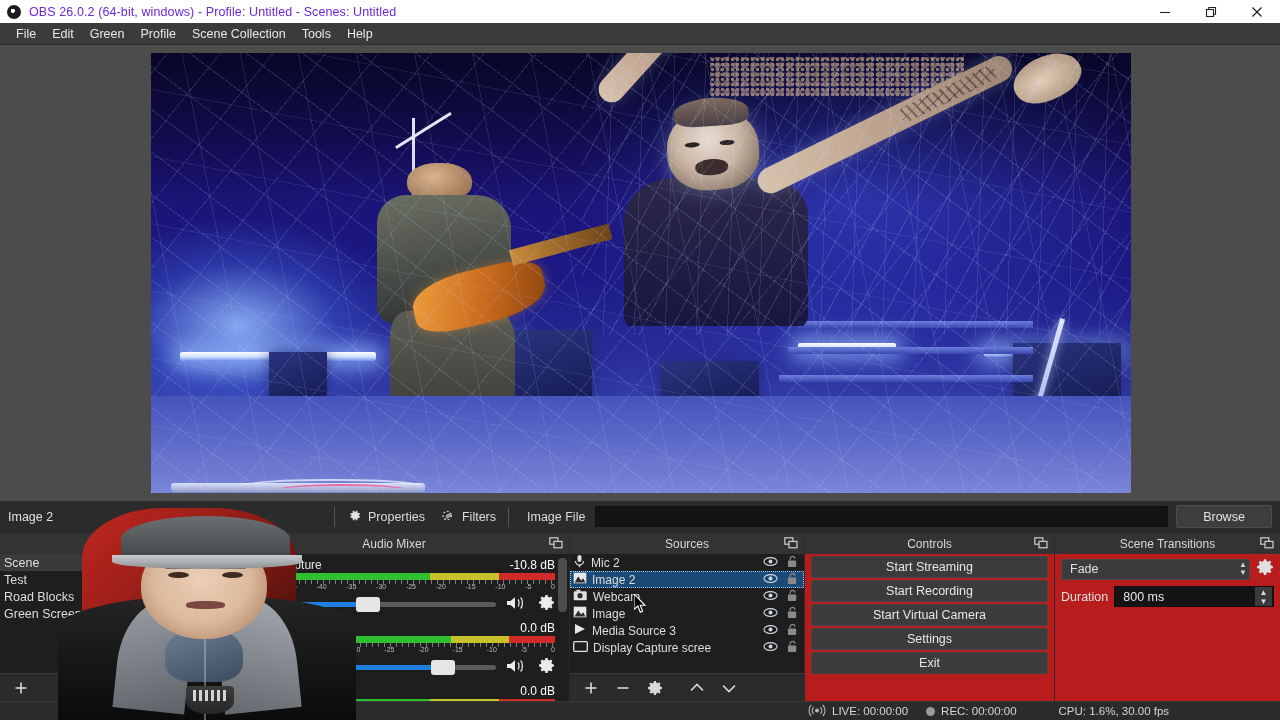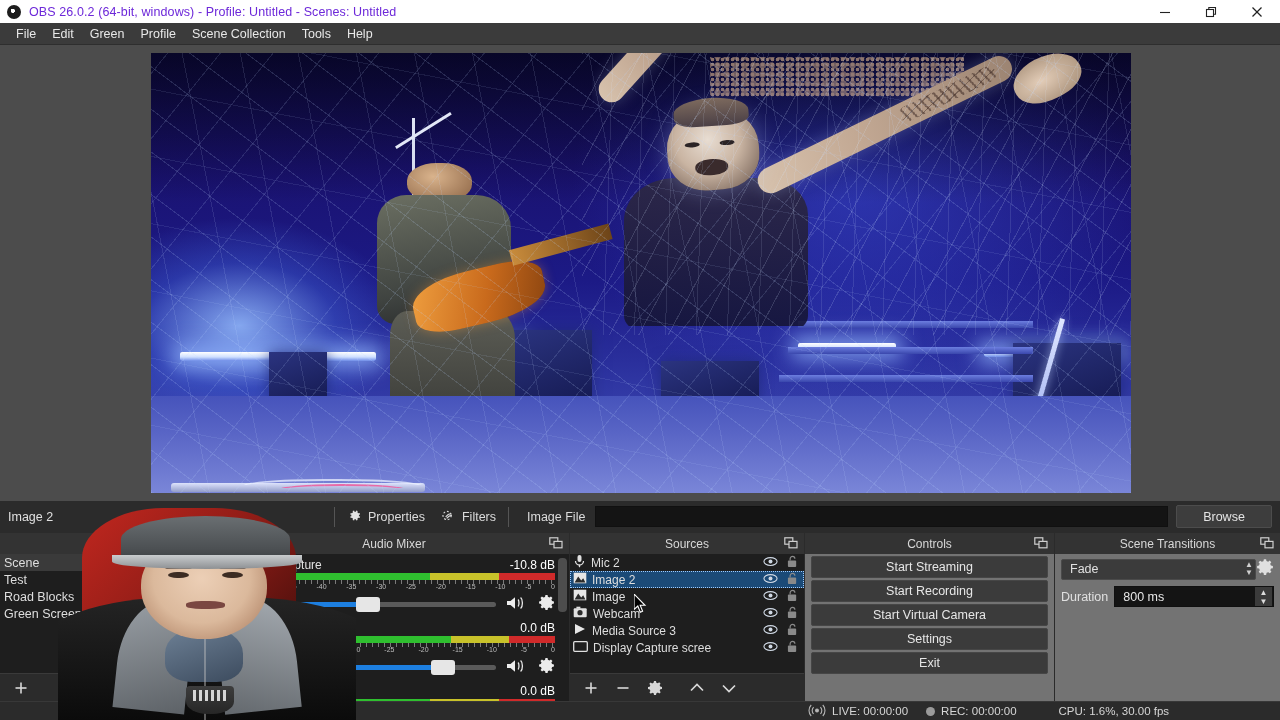--- a/index.html
+++ b/index.html
@@ -250,21 +250,21 @@
     margin-right: 8px;
   }
   .browse-btn {
     width: 96px; height: 23px; background: #3d3d3d; border: 1px solid #4c4c4c;
     border-radius: 2px; color: #e4e4e4; font-size: 12.5px;
     display: flex; align-items: center; justify-content: center; margin-right: 8px;
   }
 
   
   .docks { position: absolute; left: 0; top: 533px; width: 1280px; height: 168px; }
-  .dock { position: absolute; top: 0; height: 168px; background: #737373; }
+  .dock { position: absolute; top: 0; height: 168px; background: #b91c1c; }
   .dock-title {
     position: relative; height: 21px; background: #333333;
     display: flex; align-items: center; justify-content: center;
     font-size: 12px; color: #d8d8d8;
   }
   .float-ico { position: absolute; right: 6px; top: 4px; }
   .dock-body { position: absolute; left: 0; top: 21px; right: 0; bottom: 0; }
 
   .d-scenes { left: 0; width: 218px; }
   .d-mixer  { left: 219px; width: 350px; }
@@ -319,21 +319,21 @@
 
   
   .ctrl-btn {
     height: 22px; margin: 2px 6px; background: #3b3b3b; border: 1px solid #464646;
     border-radius: 2px; color: #e6e6e6; font-size: 12.5px;
     display: flex; align-items: center; justify-content: center;
   }
 
   
   .trans-body { position: absolute; inset: 21px 0 0 0; padding: 4px 6px; }
-  .combo-row { display: flex; align-items: center; }
+  .combo-row { display: flex; align-items: center; gap: 6px; }
   .combo {
     position: relative; flex: 1; height: 21px; background: #3b3b3b; border: 1px solid #4a4a4a;
     border-radius: 2px; color: #e0e0e0; font-size: 12.5px; display: flex; align-items: center; padding-left: 8px;
   }
   .combo .arrows { position: absolute; right: 2px; top: 1px; display: flex; flex-direction: column; line-height: 8px; color: #d0d0d0; font-size: 8px; }
   .dur-row { display: flex; align-items: center; gap: 6px; margin-top: 6px; }
   .dur-lbl { font-size: 12.5px; color: #e0e0e0; }
   .spin {
     position: relative; flex: 1; height: 21px; background: #141414; border: 1px solid #101010;
     color: #e6e6e6; font-size: 12.5px; display: flex; align-items: center; padding-left: 8px;
@@ -741,47 +741,47 @@
                   </svg></span>
               <span><svg width="11" height="13" viewBox="0 0 12 14">
                     <rect x="1" y="6" width="9" height="7" rx="1" fill="#8a8a8a"></rect>
                     <path d="M3.4 6V4a2.6 2.6 0 0 1 5.2 0" fill="none" stroke="#8a8a8a" stroke-width="1.3"></path>
                   </svg></span>
             </span>
           </div>
 
           <div class="src-row">
             <span>
-              <svg width="14" height="12" viewBox="0 0 14 12">
-                  <rect x="0.7" y="0.7" width="12.6" height="10.6" fill="#e6e6e6"></rect>
-                  <polygon points="1.6,10.4 5.2,4.6 8.2,8.4 10.2,6.2 12.4,10.4" fill="#2b2b2b"></polygon>
-                </svg>
-            </span>
-            <span class="src-label">Image</span>
-            <span class="src-icos">
-              <span><svg width="15" height="11" viewBox="0 0 16 11">
-                    <ellipse cx="8" cy="5.5" rx="7" ry="4.2" fill="none" stroke="#cfd8e4" stroke-width="1.2"></ellipse>
-                    <circle cx="8" cy="5.5" r="2.1" fill="#cfd8e4"></circle>
-                  </svg></span>
-              <span><svg width="11" height="13" viewBox="0 0 12 14">
-                    <rect x="1" y="6" width="9" height="7" rx="1" fill="#8a8a8a"></rect>
-                    <path d="M3.4 6V4a2.6 2.6 0 0 1 5.2 0" fill="none" stroke="#8a8a8a" stroke-width="1.3"></path>
-                  </svg></span>
-            </span>
-          </div>
-
-          <div class="src-row">
-            <span>
               <svg width="15" height="12" viewBox="0 0 15 12">
                   <rect x="0.7" y="2.2" width="13" height="9" rx="1" fill="#e0e0e0"></rect>
                   <rect x="3.4" y="0.7" width="4" height="2" fill="#e0e0e0"></rect>
                   <circle cx="7" cy="6.7" r="2.6" fill="#2b2b2b"></circle>
                 </svg>
             </span>
             <span class="src-label">Webcam</span>
+            <span class="src-icos">
+              <span><svg width="15" height="11" viewBox="0 0 16 11">
+                    <ellipse cx="8" cy="5.5" rx="7" ry="4.2" fill="none" stroke="#cfd8e4" stroke-width="1.2"></ellipse>
+                    <circle cx="8" cy="5.5" r="2.1" fill="#cfd8e4"></circle>
+                  </svg></span>
+              <span><svg width="11" height="13" viewBox="0 0 12 14">
+                    <rect x="1" y="6" width="9" height="7" rx="1" fill="#8a8a8a"></rect>
+                    <path d="M3.4 6V4a2.6 2.6 0 0 1 5.2 0" fill="none" stroke="#8a8a8a" stroke-width="1.3"></path>
+                  </svg></span>
+            </span>
+          </div>
+
+          <div class="src-row">
+            <span>
+              <svg width="14" height="12" viewBox="0 0 14 12">
+                  <rect x="0.7" y="0.7" width="12.6" height="10.6" fill="#e6e6e6"></rect>
+                  <polygon points="1.6,10.4 5.2,4.6 8.2,8.4 10.2,6.2 12.4,10.4" fill="#2b2b2b"></polygon>
+                </svg>
+            </span>
+            <span class="src-label">Image</span>
             <span class="src-icos">
               <span><svg width="15" height="11" viewBox="0 0 16 11">
                     <ellipse cx="8" cy="5.5" rx="7" ry="4.2" fill="none" stroke="#cfd8e4" stroke-width="1.2"></ellipse>
                     <circle cx="8" cy="5.5" r="2.1" fill="#cfd8e4"></circle>
                   </svg></span>
               <span><svg width="11" height="13" viewBox="0 0 12 14">
                     <rect x="1" y="6" width="9" height="7" rx="1" fill="#8a8a8a"></rect>
                     <path d="M3.4 6V4a2.6 2.6 0 0 1 5.2 0" fill="none" stroke="#8a8a8a" stroke-width="1.3"></path>
                   </svg></span>
             </span>

